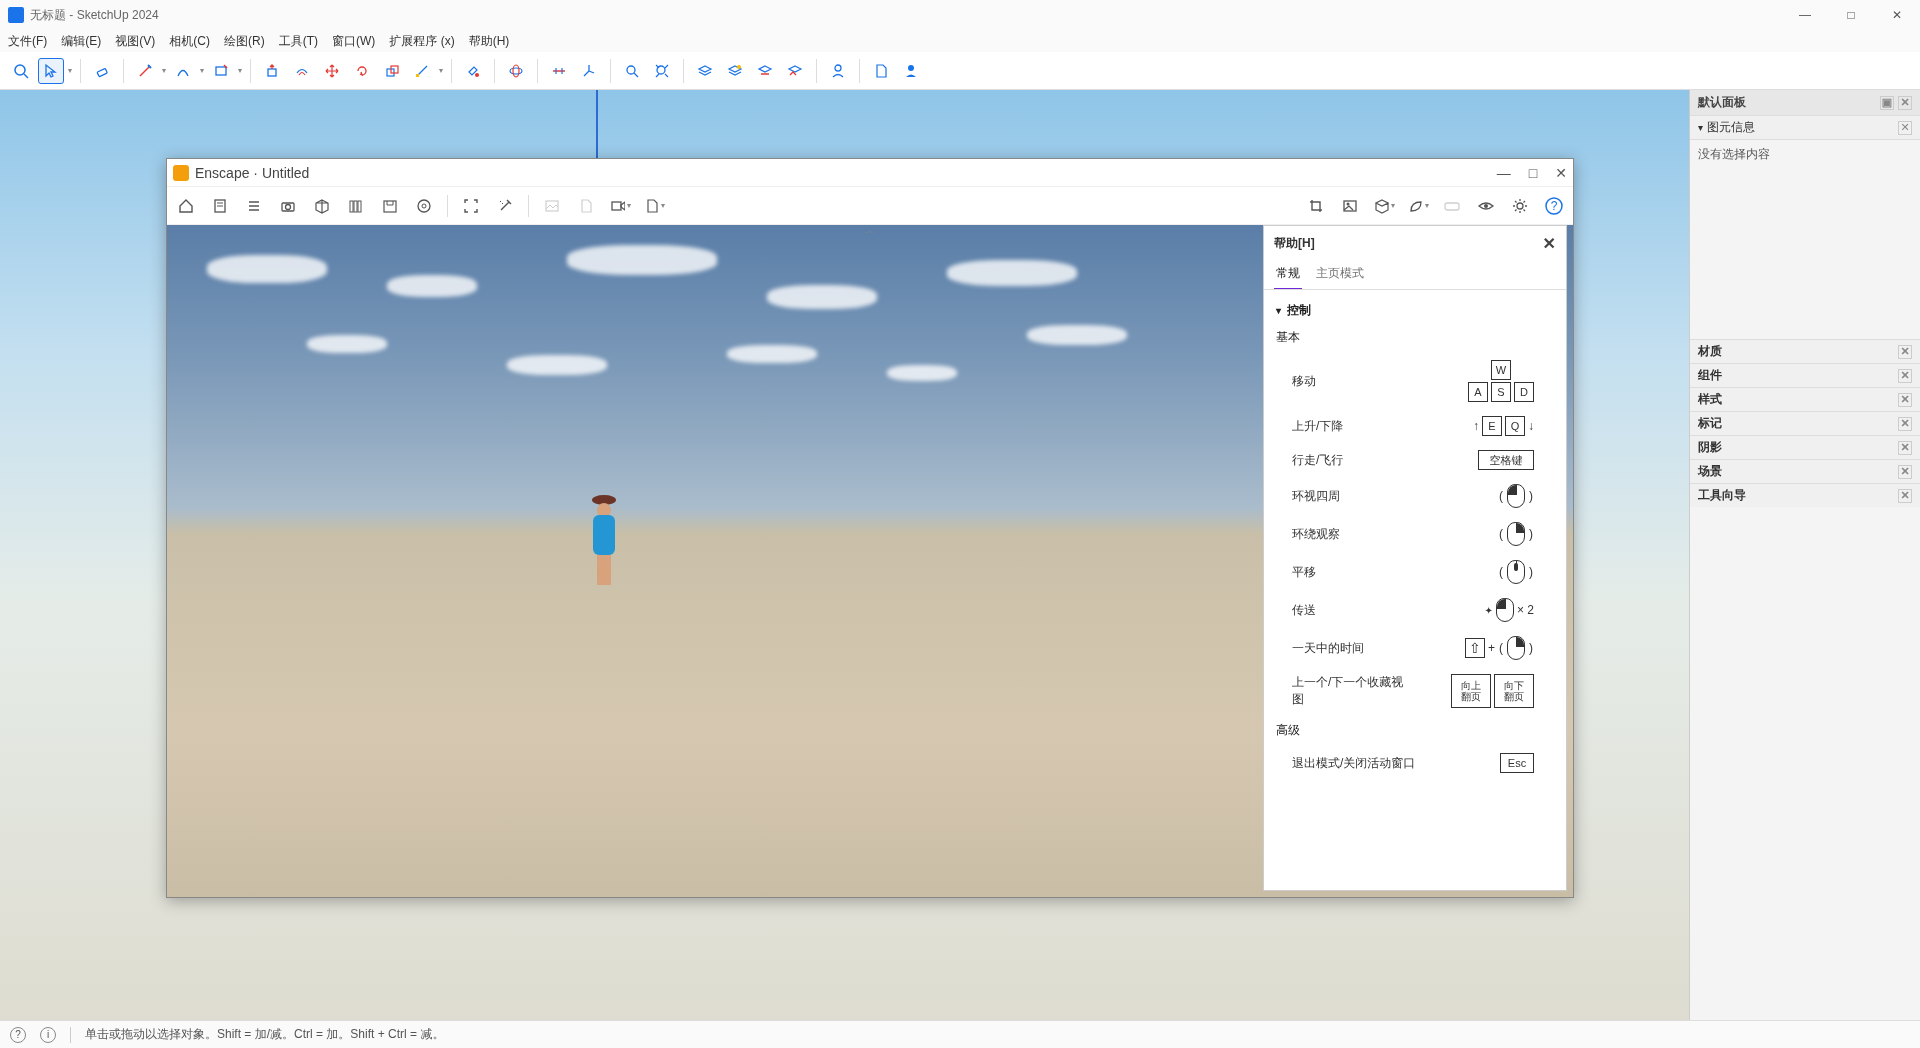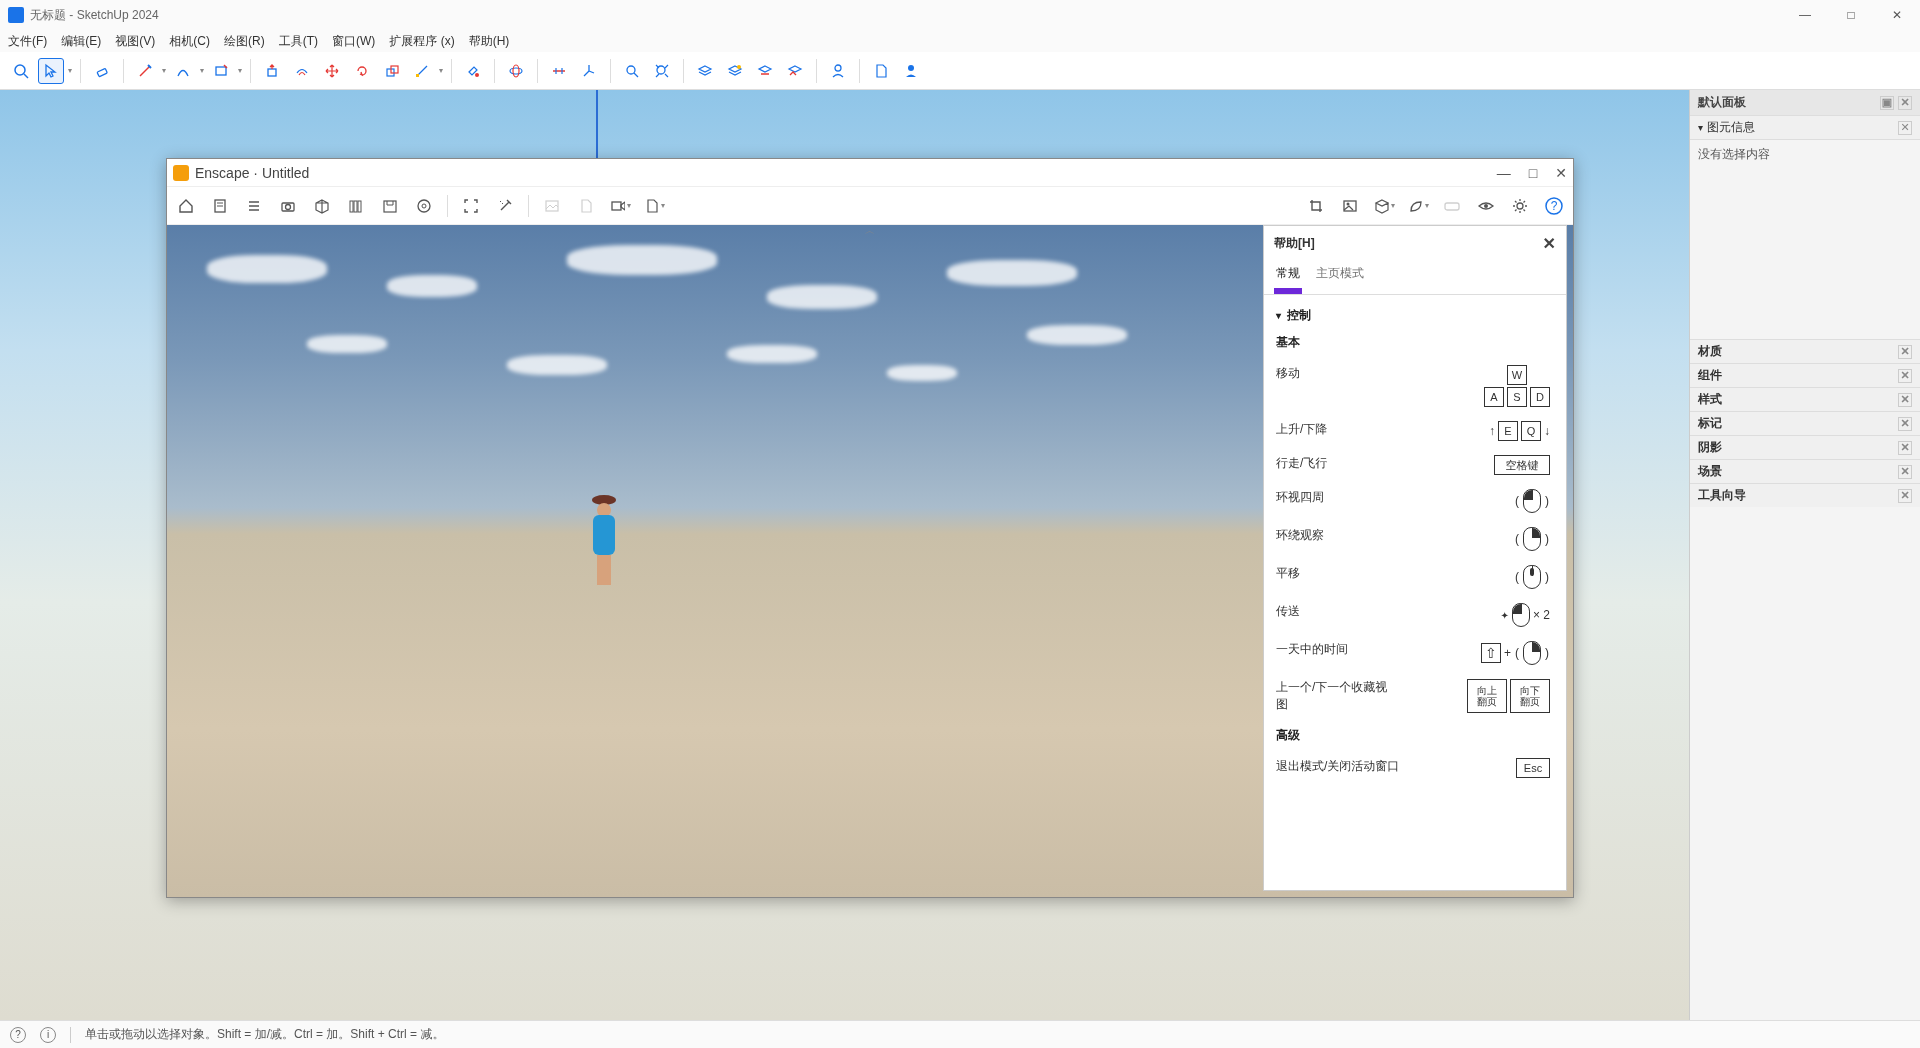--- a/index.html
+++ b/index.html
@@ -49,28 +49,28 @@
 .figure .head { width:14px; height:14px; background:#d7a27c; border-radius:50%; margin:-2px auto 0; }
 .figure .body { width:22px; height:40px; background:#2596d4; border-radius:6px; margin:-2px auto 0; }
 .figure .legs { width:14px; height:30px; background:#d7a27c; margin:0 auto; }
 
 
 .help-panel { position:absolute; right:6px; top:66px; width:304px; bottom:6px; background:#fff; border:1px solid #ccc; display:flex; flex-direction:column; font-size:12px; }
 .help-head { padding:8px 10px; display:flex; align-items:center; font-weight:bold; color:#333;gap:21px; }
 .help-head .close { margin-left:auto; font-size:16px; color:#444; }
 .help-tabs { display:flex; padding:0 10px; gap:12px; border-bottom:1px solid #ddd; font-size:12px; }
 .help-tab { padding:4px 2px 6px; color:#737373; }
-.help-tab.active { color:#222; border-bottom:6px solid #6d28d9; }
+.help-tab.active { color:#222; border-bottom:1px solid #6d28d9; }
 .help-body { flex:1; overflow-y:auto; padding:6px 16px 0 12px; position:relative; }
 .help-body::-webkit-scrollbar { width:12px; }
 .help-body::-webkit-scrollbar-thumb { background:#ccc; border-radius:6px; }
 .help-section-title { display:flex; align-items:center; font-weight:bold; margin:6px 0; color:#222; }
 .help-section-title::before { content:"▾"; margin-right:6px; font-size:10px; }
-.help-sub { font-weight:bold; margin:10px 0 6px; color:#222; }
-.help-row { display:flex; align-items:flex-start; justify-content:space-between; margin:14px 0; color:#333; }
+.help-sub { font-weight:normal; margin:10px 0 6px; color:#222; }
+.help-row { display:flex; align-items:center; justify-content:space-between; margin:14px 16px; color:#333; }
 .keys { display:flex; gap:3px; align-items:center; }
 .key { border:1px solid #333; min-width:20px; height:20px; padding:0 3px; display:flex; align-items:center; justify-content:center; font-size:11px; background:#fff; }
 .key.wide { min-width:56px; }
 .key.tall { height:34px; font-size:10px; text-align:center; line-height:1.1; }
 .mouse-icon { width:18px; height:24px; border:1.5px solid #333; border-radius:9px 9px 10px 10px; position:relative; display:inline-block; }
 .mouse-icon::before { content:""; position:absolute; top:0; left:50%; width:1px; height:10px; background:#333; }
 .mouse-left::after { content:""; position:absolute; top:0; left:0; width:50%; height:10px; background:#333; border-radius:9px 0 0 0; }
 .mouse-right::after { content:""; position:absolute; top:0; right:0; width:50%; height:10px; background:#333; border-radius:0 9px 0 0; }
 .mouse-mid::after { content:""; position:absolute; top:2px; left:50%; transform:translateX(-50%); width:4px; height:8px; background:#333; border-radius:2px; }
 .paren { color:#333; margin:0 1px; }

